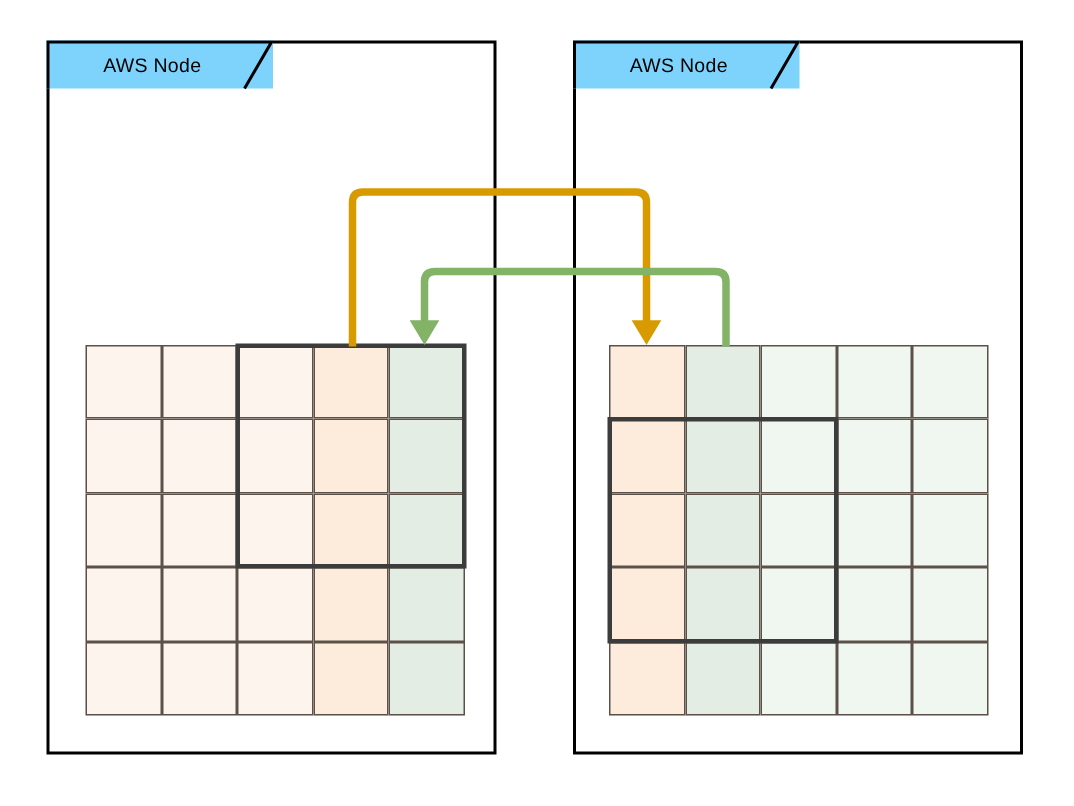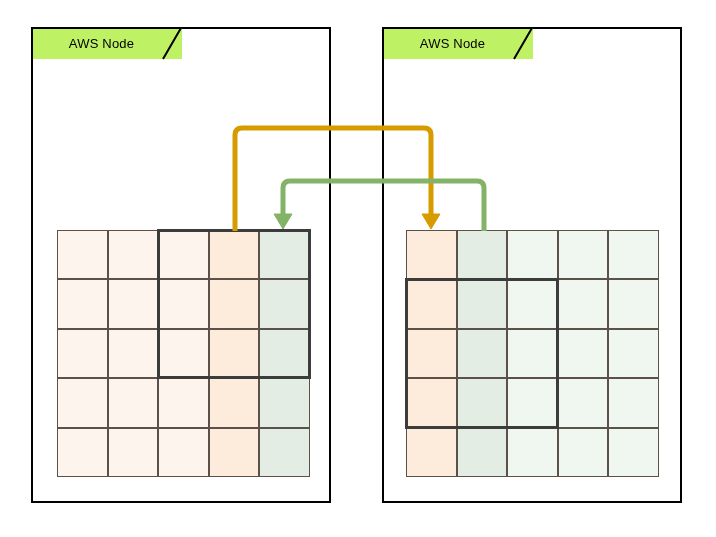--- a/index.html
+++ b/index.html
@@ -19,21 +19,21 @@
   }
   .node-box {
     position: absolute;
     box-sizing: border-box;
     border: 2px solid #000000;
     background: #ffffff;
   }
   .node-tab {
     position: absolute;
     box-sizing: border-box;
-    background: #bef264;
+    background: #7dd3fc;
   }
   .node-tab-label {
     position: absolute;
     left: 0;
     top: 0;
     width: 100%;
     height: 100%;
     display: flex;
     align-items: center;
     justify-content: center;

